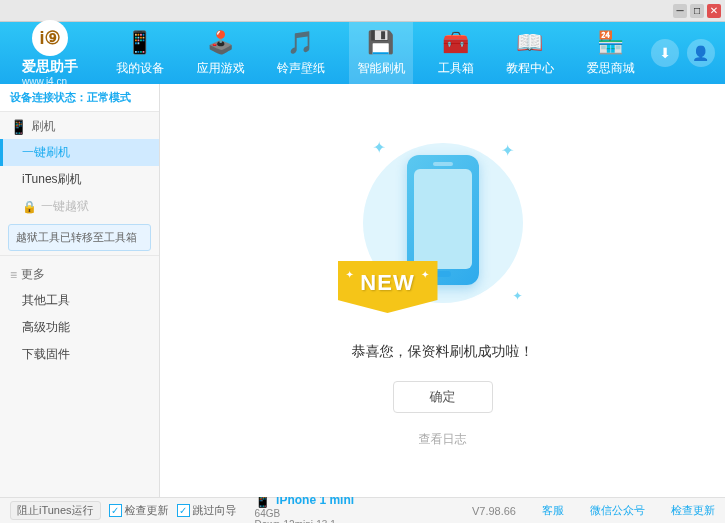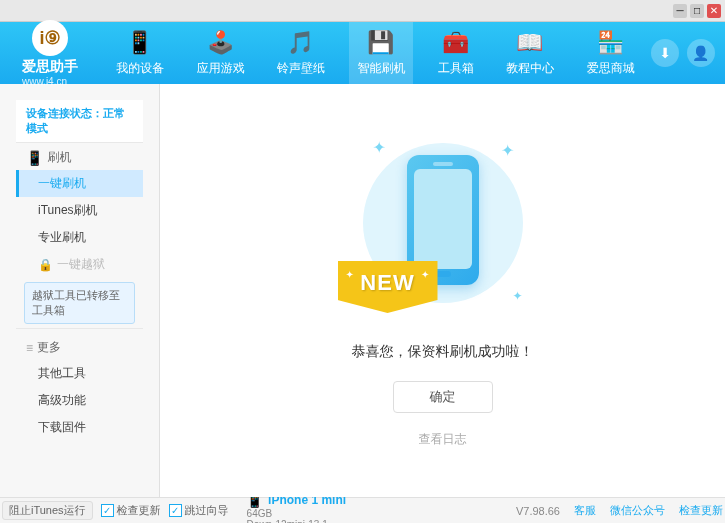--- a/index.html
+++ b/index.html
@@ -99,21 +99,21 @@
     .main-area {
       display: flex;
       height: calc(523px - 22px - 62px - 26px);
     }
 
     
     .sidebar {
       width: 160px;
       background: #f7f7f7;
       border-right: 1px solid #e0e0e0;
-      padding: 16px;
+      padding: 0;
       flex-shrink: 0;
       overflow-y: auto;
     }
     .status-bar-top {
       padding: 6px 10px;
       font-size: 11px;
       color: #666;
       border-bottom: 1px solid #e8e8e8;
       background: #fff;
     }
@@ -277,21 +277,21 @@
       cursor: pointer;
     }
 
     
     .bottom-bar {
       height: 26px;
       background: #f5f5f5;
       border-top: 1px solid #e0e0e0;
       display: flex;
       align-items: center;
-      padding: 0 2px;
+      padding: 0 10px;
       font-size: 11px;
       color: #666;
     }
     .bottom-left {
       display: flex;
       align-items: center;
       gap: 8px;
     }
     .checkbox-item {
       display: flex; align-items: center; gap: 3px;
@@ -316,21 +316,21 @@
     }
     .device-sub {
       color: #888;
       font-size: 10px;
     }
 
     .bottom-right {
       margin-left: auto;
       display: flex;
       align-items: center;
-      gap: 14px;
+      gap: 26px;
       font-size: 11px;
       color: #888;
     }
     .itunes-btn {
       background: #f0f0f0;
       border: 1px solid #ddd;
       border-radius: 3px;
       padding: 1px 6px;
       font-size: 11px;
       cursor: pointer;
@@ -411,23 +411,20 @@
     <div class="sidebar-section-header">
       <span class="icon">📱</span>
       <span>刷机</span>
     </div>
 
     <div class="sidebar-item active">
       <span>一键刷机</span>
     </div>
     <div class="sidebar-item">
       <span>iTunes刷机</span>
-    </div>
-    <div class="sidebar-item">
-      <span>专业刷机</span>
     </div>
 
     <div class="sidebar-locked">
       <span>🔒</span>
       <span>一键越狱</span>
     </div>
 
     <div class="sidebar-info-box">
       <span>越狱工具已转移至工具箱</span>
     </div>

